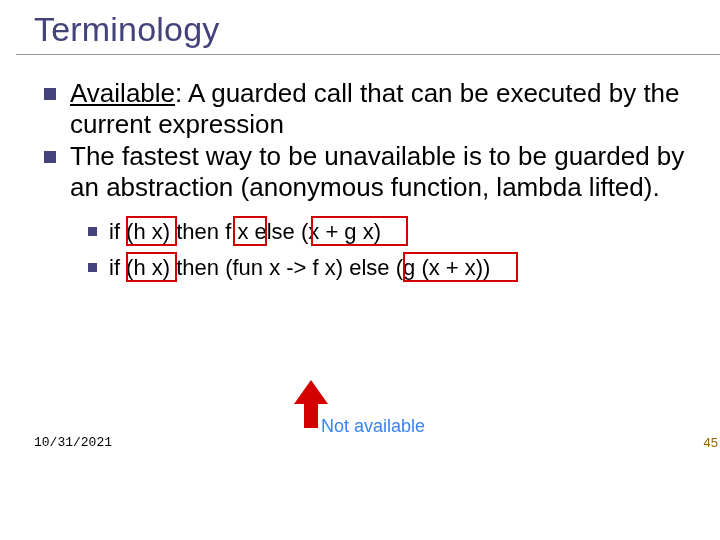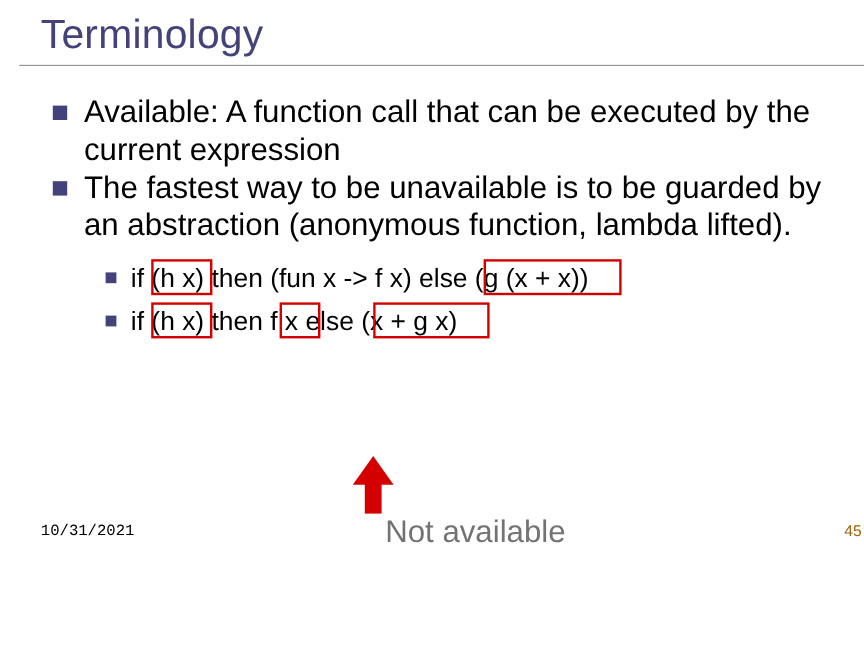--- a/index.html
+++ b/index.html
@@ -52,20 +52,21 @@
     height: 12px;
     background: #43427a;
     margin-top: 10px;
     margin-right: 14px;
     flex-shrink: 0;
   }
   .lvl1 .txt {
     flex: 1;
   }
   .term {
+    text-decoration: underline;
   }
   .lvl2wrap {
     margin-left: 44px;
     margin-top: 16px;
     font-size: 22px;
   }
   .lvl2 {
     display: flex;
     margin-bottom: 10px;
     position: relative;
@@ -106,23 +107,23 @@
     top: 0;
     width: 0;
     height: 0;
     border-left: 17px solid transparent;
     border-right: 17px solid transparent;
     border-bottom: 24px solid #d40000;
   }
   .not-avail {
     position: absolute;
     left: 305px;
-    top: 428px;
-    font-size: 26px;
-    color: #737373;
+    top: 416px;
+    font-size: 18px;
+    color: #3b82f6;
   }
   .footer-date {
     position: absolute;
     left: 18px;
     bottom: 12px;
     font-size: 13px;
     color: #000;
     font-family: Liberation Mono, monospace;
   }
   .footer-num {
@@ -139,44 +140,44 @@
 <div class="slide">
 
   <div class="title">Terminology</div>
   <div class="rule"></div>
 
   <div class="body">
 
     <div class="lvl1">
       <div class="bullet"></div>
       <div class="txt">
-        <span class="term">Available</span><span>: A function call that can be executed by the current expression</span>
+        <span class="term">Available</span><span>: A guarded call that can be executed by the current expression</span>
       </div>
     </div>
 
     <div class="lvl1">
       <div class="bullet"></div>
       <div class="txt">The fastest way to be unavailable is to be guarded by an abstraction (anonymous function, lambda lifted).</div>
     </div>
 
     <div class="lvl2wrap">
 
       <div class="lvl2">
         <div class="bullet2"></div>
-        <div class="txt2">if (h x) then (fun x -&gt; f x) else (g (x + x))</div>
+        <div class="txt2">if (h x) then f x else (x + g x)</div>
         <div class="redbox" style="left:38px; top:-3px; width:51px; height:30px;"></div>
-        <div class="redbox" style="left:315px; top:-3px; width:115px; height:30px;"></div>
+        <div class="redbox" style="left:145px; top:-3px; width:34px; height:30px;"></div>
+        <div class="redbox" style="left:223px; top:-3px; width:97px; height:30px;"></div>
       </div>
 
       <div class="lvl2">
         <div class="bullet2"></div>
-        <div class="txt2">if (h x) then f x else (x + g x)</div>
+        <div class="txt2">if (h x) then (fun x -&gt; f x) else (g (x + x))</div>
         <div class="redbox" style="left:38px; top:-3px; width:51px; height:30px;"></div>
-        <div class="redbox" style="left:145px; top:-3px; width:34px; height:30px;"></div>
-        <div class="redbox" style="left:223px; top:-3px; width:97px; height:30px;"></div>
+        <div class="redbox" style="left:315px; top:-3px; width:115px; height:30px;"></div>
       </div>
 
     </div>
 
   </div>
 
   <div class="arrow-wrap">
     <div class="arrow-head"></div>
     <div class="arrow-shaft"></div>
   </div>

